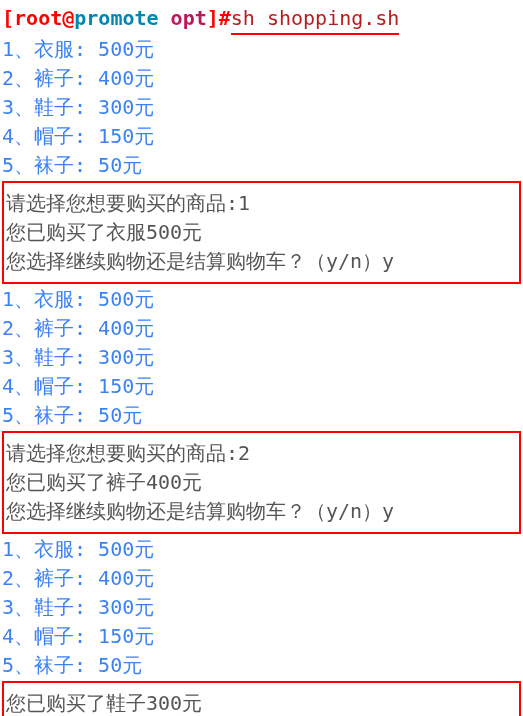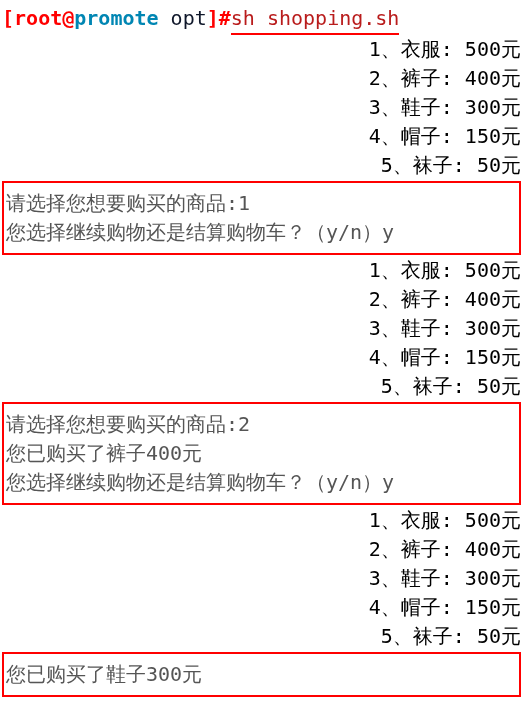--- a/index.html
+++ b/index.html
@@ -30,35 +30,34 @@
     }
     .prompt-at {
       color: #ff0000;
       font-weight: bold;
     }
     .prompt-host {
       color: #0086b3;
       font-weight: bold;
     }
     .prompt-path {
-      color: #0f172a;
-      font-weight: normal;
+      color: #be185d;
+      font-weight: bold;
     }
     .prompt-hash {
       color: #ff0000;
       font-weight: bold;
     }
     .command {
       color: #b91c1c;
       border-bottom: 2px solid #ff0000;
       display: inline-block;
     }
     .item-line {
-      color: #000000;
-      text-align: right;
+      color: #3b82f6;
     }
     .box {
       border: 2px solid #ff0000;
       padding: 6px 2px;
       margin: 1px 0;
     }
     .box-line {
       color: #555;
     }
   </style>
@@ -70,20 +69,21 @@
 </div>
 
 <div class="item-line">1、衣服: 500元</div>
 <div class="item-line">2、裤子: 400元</div>
 <div class="item-line">3、鞋子: 300元</div>
 <div class="item-line">4、帽子: 150元</div>
 <div class="item-line">5、袜子: 50元</div>
 
 <div class="box">
   <div class="box-line">请选择您想要购买的商品:1</div>
+  <div class="box-line">您已购买了衣服500元</div>
   <div class="box-line">您选择继续购物还是结算购物车？（y/n）y</div>
 </div>
 
 <div class="item-line">1、衣服: 500元</div>
 <div class="item-line">2、裤子: 400元</div>
 <div class="item-line">3、鞋子: 300元</div>
 <div class="item-line">4、帽子: 150元</div>
 <div class="item-line">5、袜子: 50元</div>
 
 <div class="box">

